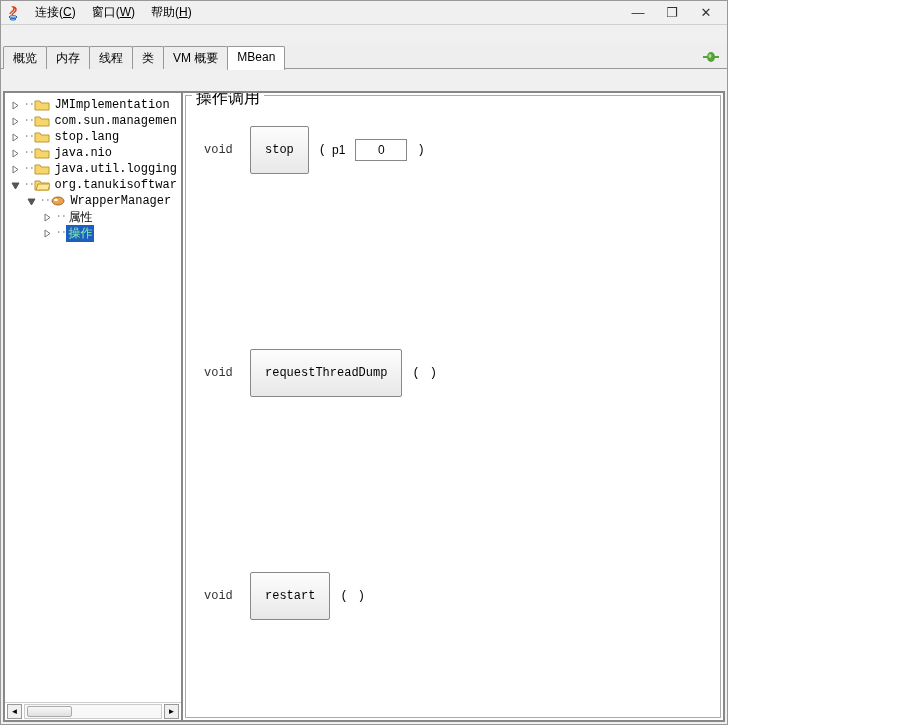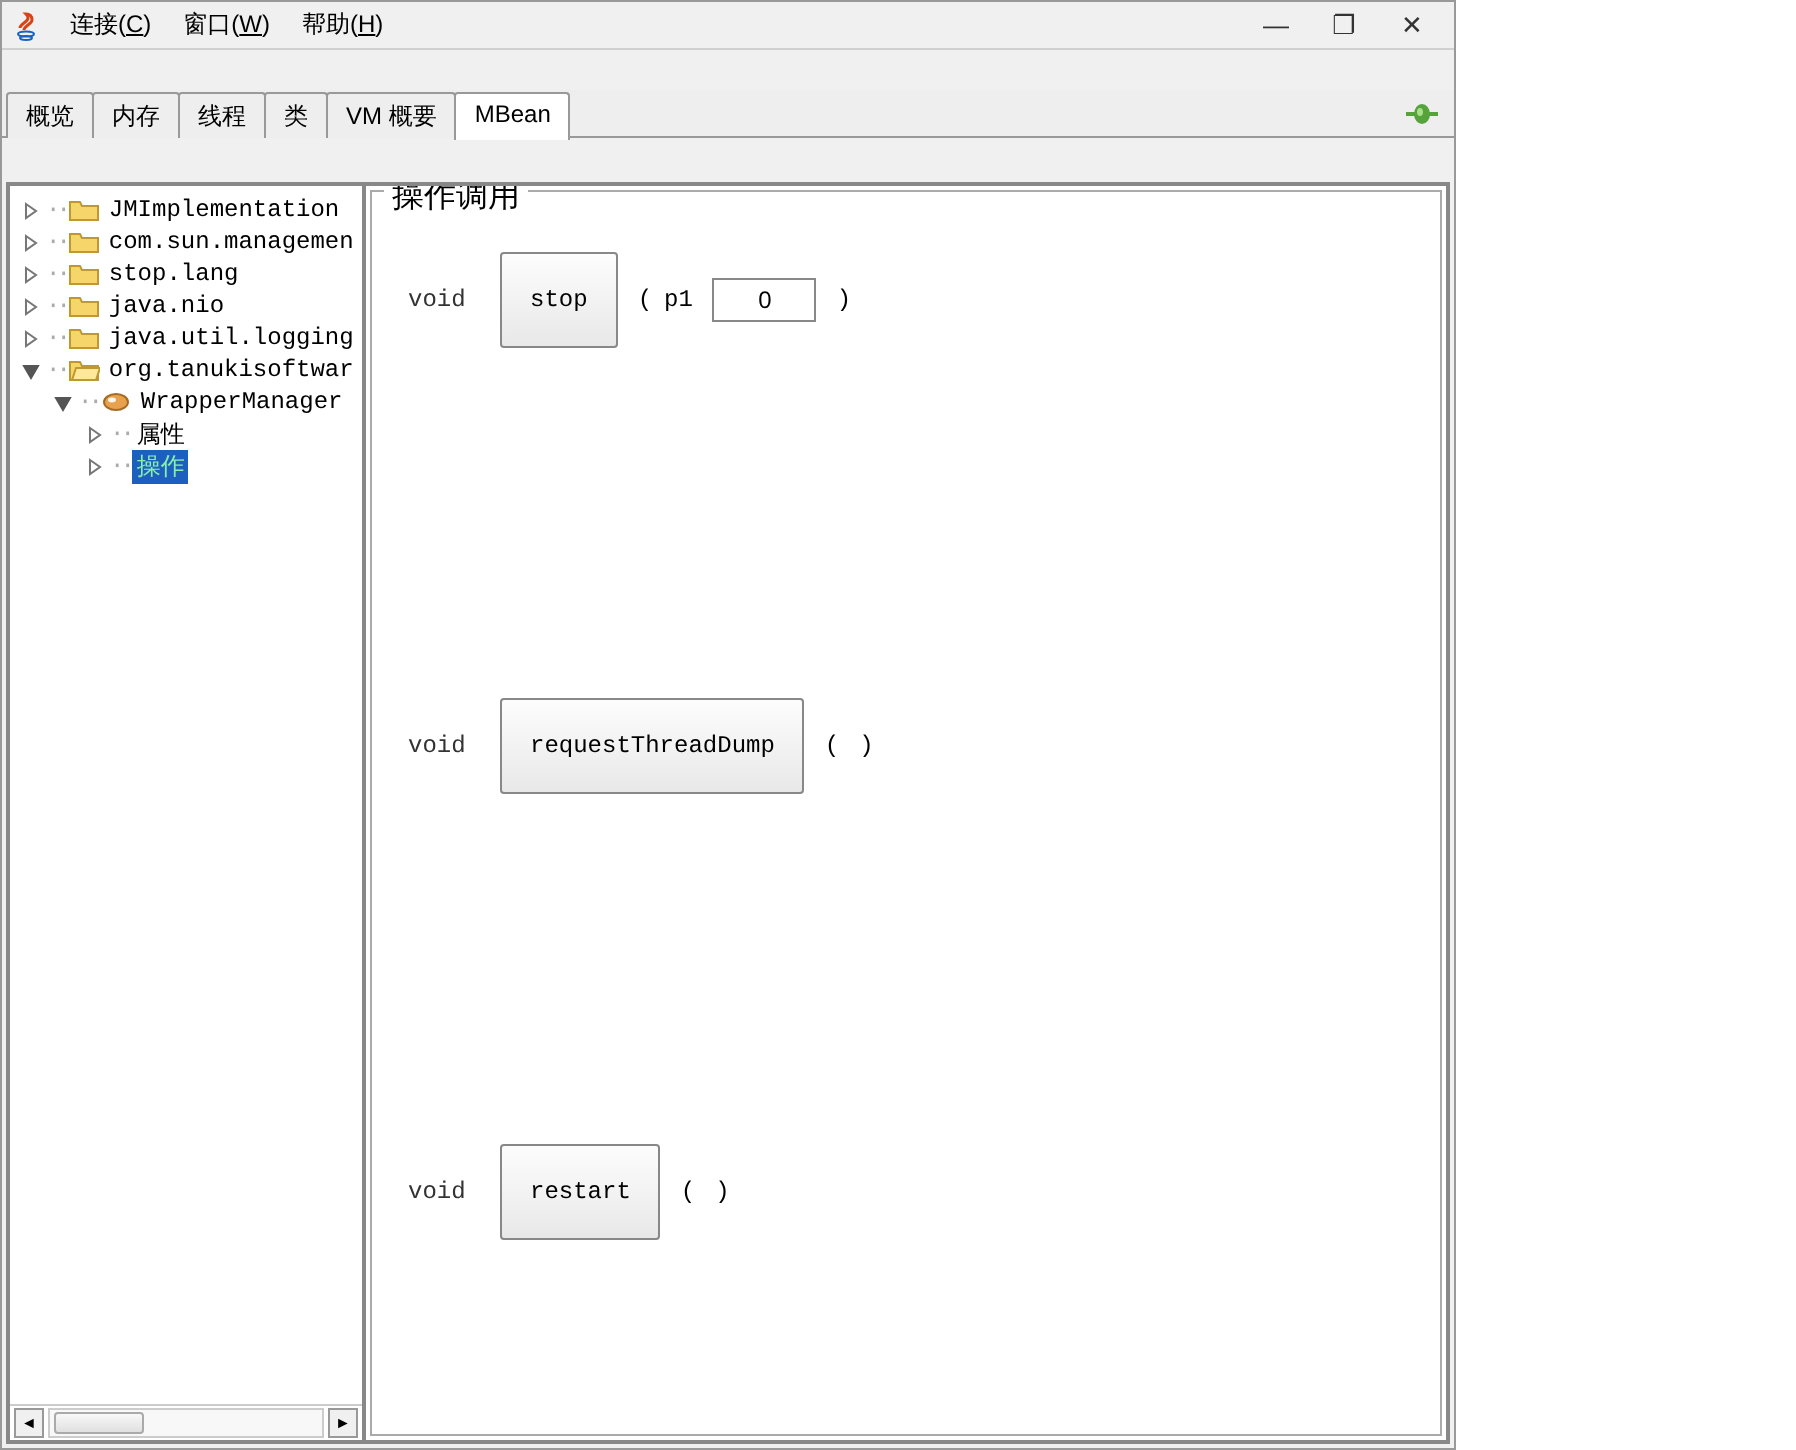--- a/index.html
+++ b/index.html
@@ -31,21 +31,21 @@
 .scroll-thumb { position: absolute; left: 2px; top: 1px; width: 45px; height: 11px; background: linear-gradient(#f8f8f8,#e0e0e0); border: 1px solid #aaa; border-radius: 2px; }
 .ops-panel { flex: 1; border: 1px solid #aaa; margin: 2px; position: relative; }
 .ops-title { position: absolute; left: 6px; top: -8px; background: #fff; padding: 0 4px; font-size: 16px; }
 .ops-body { padding: 30px 6px 6px 6px; }
 .op-row { display: flex; align-items: center; gap: 10px; margin-bottom: 175px; margin-left: 12px; }
 .op-row:last-child { margin-bottom: 0; }
 .op-return { width: 36px; font-family: "Courier New", monospace; font-size: 12px; color: #333; }
 .op-button { border: 1px solid #888; background: linear-gradient(#fdfdfd,#e8e8e8); padding: 16px 14px; font-size: 12px; font-family: "Courier New", monospace; cursor: default; border-radius: 2px; }
 .op-paren { font-family: "Courier New", monospace; font-size: 12px; }
 .op-input { border: 1px solid #888; width: 52px; height: 22px; text-align: center; font-size: 12px; font-family: inherit; }
-.op-plabel { font-family: Liberation Mono, monospace; font-size: 12px; margin-left: -4px; }
+.op-plabel { font-family: Liberation Sans, sans-serif; font-size: 12px; margin-left: -4px; }
 </style>
 </head>
 <body>
 
 <div class="window">
 
   <div class="menubar">
     <svg class="java-icon" viewBox="0 0 16 16">
       <path d="M5 9 C5 7 9 6 9 4 C9 3 8 2 8 2 C10 2 11 3 11 5 C11 7 7 8 7 10" fill="none" stroke="#d84315" stroke-width="1.5"></path>
       <ellipse cx="8" cy="12" rx="4" ry="1.3" fill="none" stroke="#1565c0" stroke-width="1"></ellipse>

